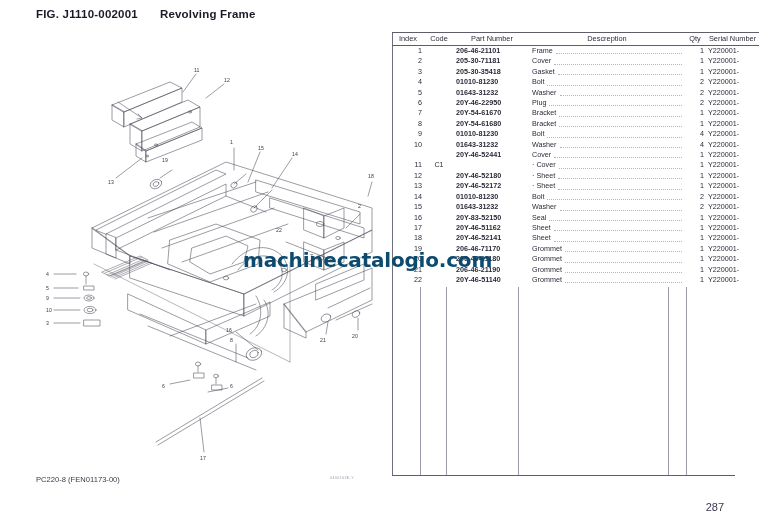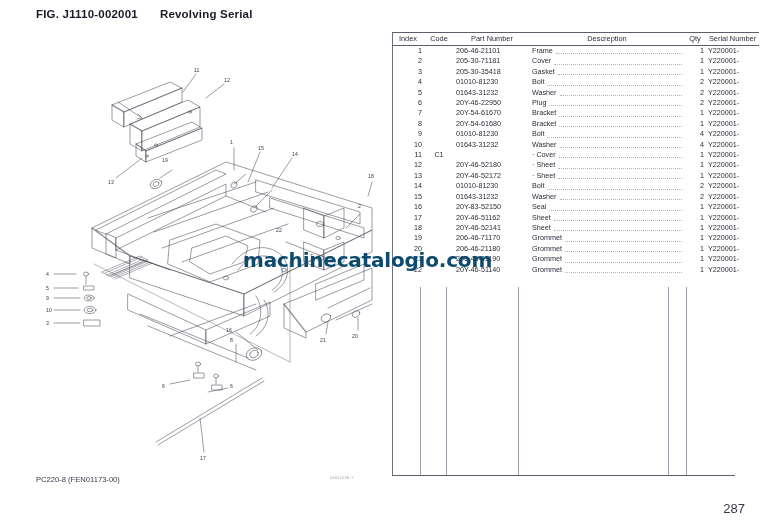--- a/index.html
+++ b/index.html
@@ -86,21 +86,21 @@
     font-weight: normal;
     border-top: 1px solid #5d5d6b;
     border-bottom: 1px solid #5d5d6b;
     height: 12px;
     line-height: 12px;
     font-size: 7.4px;
   }
   
   .col-index   { width: 28px;  text-align: right;  border-right: 1px solid #9b9baa; }
   .col-code    { width: 26px;  text-align: center;  border-right: 1px solid #9b9baa; }
-  .col-part    { width: 72px;  text-align: left;   border-right: 1px solid #9b9baa; padding-left: 4px; }
+  .col-part    { width: 72px;  text-align: left;   border-right: 1px solid #9b9baa; padding-left: 4px; font-weight: bold; }
   .col-desc    { width: 150px; text-align: center;   border-right: 1px solid #9b9baa; padding-left: 3px; position: relative; }
   .col-qty     { width: 18px;  text-align: right;  border-right: 1px solid #9b9baa; padding-right: 3px; margin-left: 15px; }
   .col-serial  { width: 49px;  text-align: left;   padding-left: 3px; }
 
   thead .col-index, thead .col-code, thead .col-part,
   thead .col-desc, thead .col-qty { border-right: 1px solid #5d5d6b; }
 
   
   .desc-inner {
     display: flex;
@@ -148,23 +148,23 @@
   #footer-model {
     position: absolute;
     left: 36px;
     top: 475px;
     font-size: 7.6px;
     color: #3a3a4c;
     white-space: nowrap;
   }
   #page-number {
     position: absolute;
-    right: 23px;
+    right: 44px;
     top: 501px;
-    font-size: 13px;
+    font-size: 11px;
     color: #3a3a4c;
   }
 
   
   #watermark {
     position: absolute;
     left: 243px;
     top: 248px;
     font-size: 20px;
     font-weight: bold;
@@ -176,21 +176,21 @@
     font-family: "DejaVu Sans", sans-serif;
   }
 
   
   .cal { font-size: 5.2px; fill: #3a3a4c; font-family: "Liberation Sans", sans-serif; }
 </style>
 </head>
 <body>
 
 <div id="page-title">
-  <span class="fig-no">FIG. J1110-002001</span><span>Revolving Serial</span>
+  <span class="fig-no">FIG. J1110-002001</span><span>Revolving Frame</span>
 </div>
 
 <div id="drawing-panel">
   <svg id="drawing-svg" viewBox="0 0 368 430" xmlns="http://www.w3.org/2000/svg">
     <g fill="none" stroke="#4a4a58" stroke-width="0.55" stroke-linejoin="round" stroke-linecap="round">
 
       <g>
         <path d="M92 73 L150 50 L162 56 L104 80 Z"></path>
         <path d="M92 73 L92 88 L104 95 L104 80 Z"></path>
         <path d="M104 80 L162 56 L162 70 L104 95 Z"></path>
@@ -515,20 +515,33 @@
           <td class="col-desc">
             <div class="desc-inner">
               <span class="desc-text">Washer</span>
               <span class="desc-leader"></span>
             </div>
           </td>
           <td class="col-qty">4</td>
           <td class="col-serial">Y220001-</td>
         </tr>
         <tr>
+          <td class="col-index"></td>
+          <td class="col-code"></td>
+          <td class="col-part">20Y-46-52441</td>
+          <td class="col-desc">
+            <div class="desc-inner">
+              <span class="desc-text">Cover</span>
+              <span class="desc-leader"></span>
+            </div>
+          </td>
+          <td class="col-qty">1</td>
+          <td class="col-serial">Y220001-</td>
+        </tr>
+        <tr>
           <td class="col-index">11</td>
           <td class="col-code">C1</td>
           <td class="col-part"></td>
           <td class="col-desc desc-sub">
             <div class="desc-inner">
               <span class="desc-text">Cover</span>
               <span class="desc-leader"></span>
             </div>
           </td>
           <td class="col-qty">1</td>

